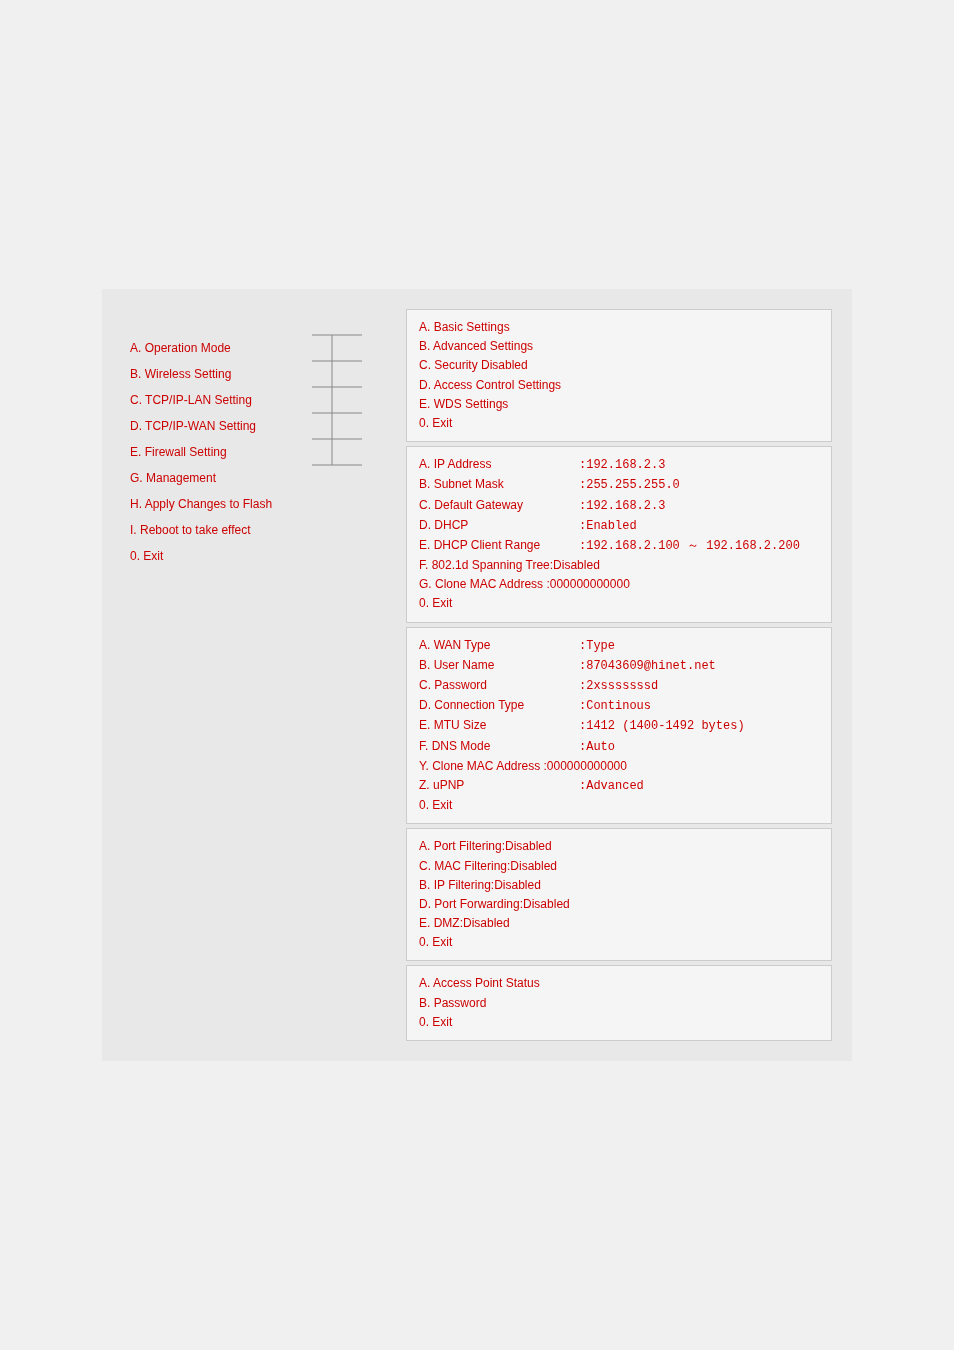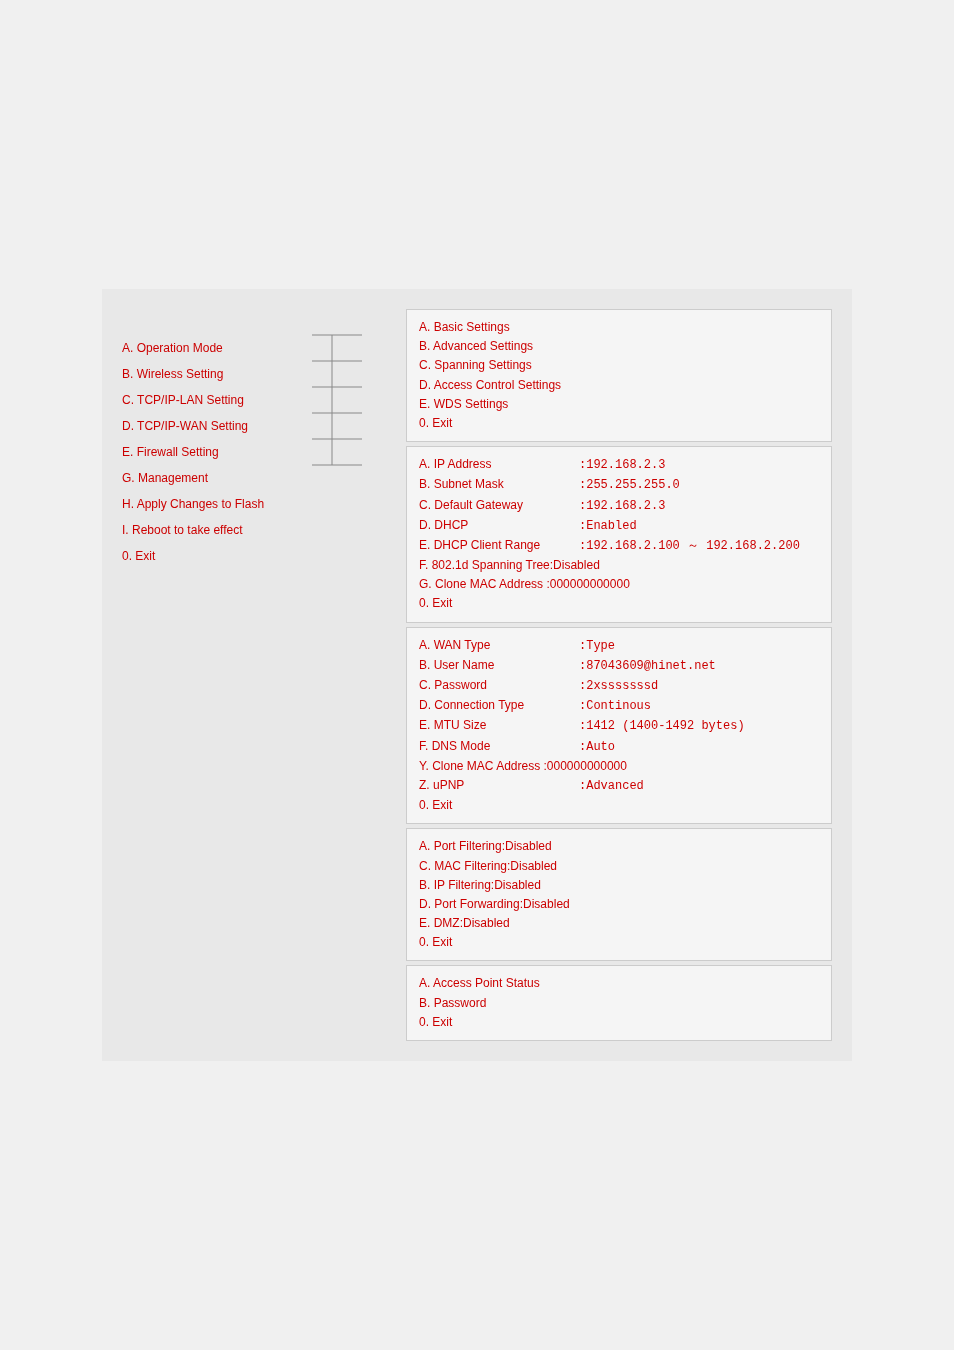--- a/index.html
+++ b/index.html
@@ -51,20 +51,21 @@
       display: flex;
       align-items: center;
       height: 26px;
       position: relative;
     }
     .left-entry-text {
       color: #cc0000;
       font-size: 12px;
       cursor: pointer;
       white-space: nowrap;
+      margin-left: 8px;
     }
     .right-col {
       flex: 1;
       display: flex;
       flex-direction: column;
       gap: 4px;
       padding-left: 44px;
     }
   </style>
 </head>
@@ -130,21 +131,21 @@
         <line x1="20" y1="130" x2="50" y2="130" stroke="#888" stroke-width="1"></line>
         <line x1="20" y1="156" x2="50" y2="156" stroke="#888" stroke-width="1"></line>
       </svg>
     </div>
 
     <div class="right-col">
 
       <div class="section-box">
         <div class="section-line">A. Basic Settings</div>
         <div class="section-line">B. Advanced Settings</div>
-        <div class="section-line">C. Spanning Settings</div>
+        <div class="section-line">C. Security Disabled</div>
         <div class="section-line">D. Access Control Settings</div>
         <div class="section-line">E. WDS Settings</div>
         <div class="section-line">0. Exit</div>
       </div>
 
       <div class="section-box">
         <div class="section-line">
           <span class="label">A. IP Address</span><span class="value">:192.168.2.3</span>
         </div>
         <div class="section-line">

